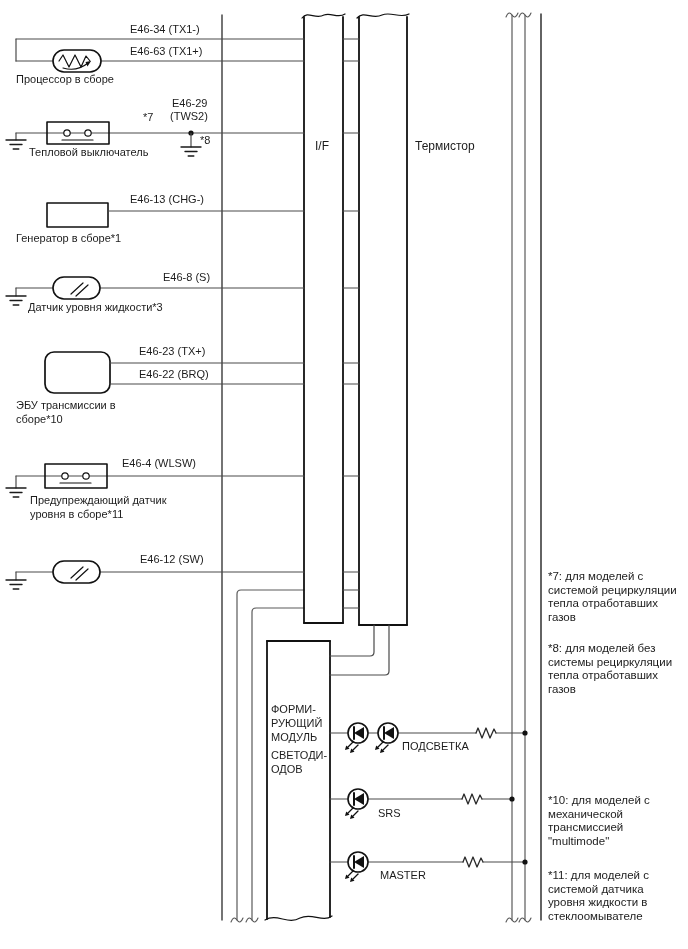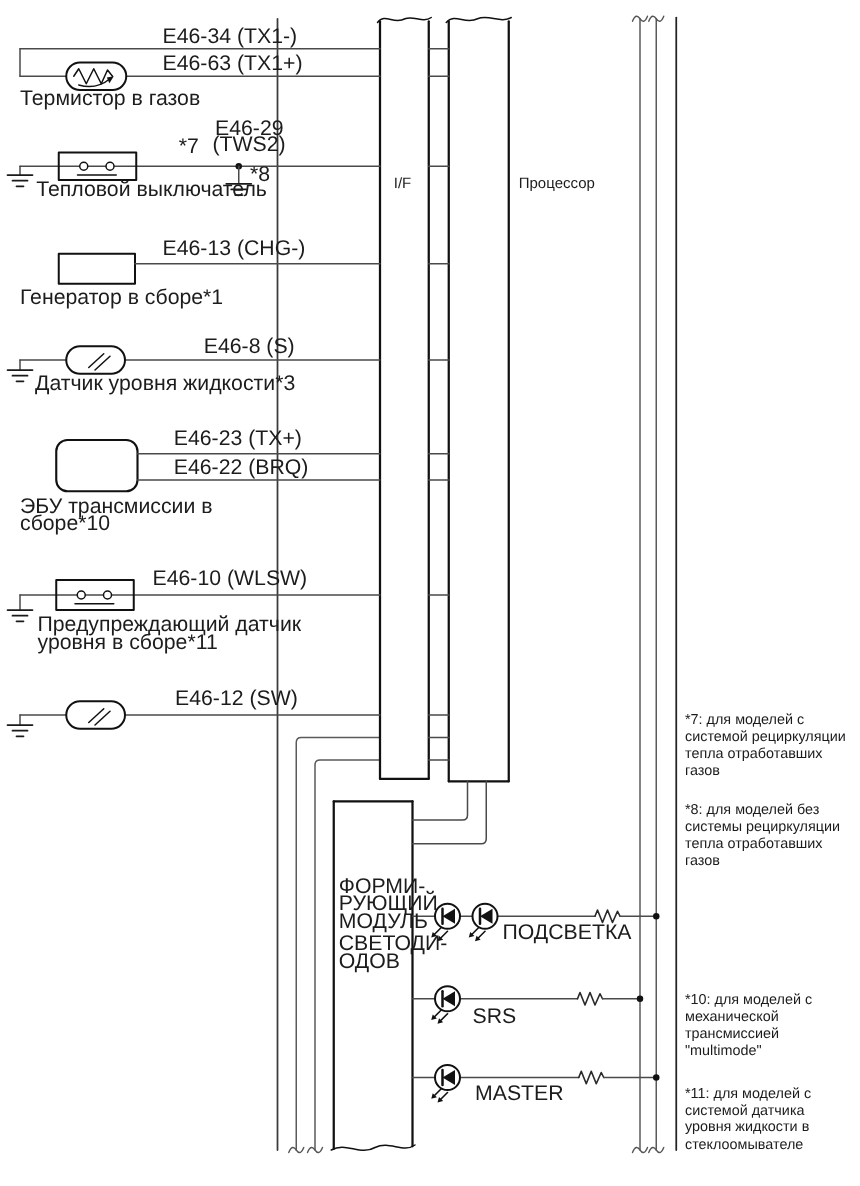--- a/index.html
+++ b/index.html
@@ -1,19 +1,19 @@
 <!DOCTYPE html>
 <html><head>
 <meta charset="utf-8">
 <style>
   html,body{margin:0;padding:0;background:#fff;}
   #stage{position:relative;width:688px;height:949px;background:#ffffff;overflow:hidden;
          font-family:"Liberation Sans","DejaVu Sans",sans-serif;color:#1c1c1c;}
   #linework{position:absolute;left:0;top:0;}
-  .lbl{position:absolute;font-size:17px;line-height:14px;white-space:pre-line;color:#1c1c1c;}
+  .lbl{position:absolute;font-size:11px;line-height:14px;white-space:pre-line;color:#1c1c1c;}
   .note{position:absolute;font-size:11.5px;line-height:13.5px;white-space:pre-line;color:#1c1c1c;width:138px;}
   .mod{font-size:12px;text-align:right;}
 </style>
 </head>
 <body>
 
 <div id="stage">
 
   <svg id="linework" width="688" height="949" viewBox="0 0 688 949" fill="none" stroke-linecap="round" stroke-linejoin="round">
     <defs>
@@ -202,34 +202,34 @@
   <div class="lbl" style="left:130px;top:22px">E46-34 (TX1-)</div>
   <div class="lbl" style="left:130px;top:44px">E46-63 (TX1+)</div>
   <div class="lbl" style="left:172px;top:96px">E46-29</div>
   <div class="lbl" style="left:170px;top:109px">(TWS2)</div>
   <div class="lbl" style="left:143px;top:110px">*7</div>
   <div class="lbl" style="left:200px;top:133px">*8</div>
   <div class="lbl" style="left:130px;top:192px">E46-13 (CHG-)</div>
   <div class="lbl" style="left:163px;top:270px">E46-8 (S)</div>
   <div class="lbl" style="left:139px;top:344px">E46-23 (TX+)</div>
   <div class="lbl" style="left:139px;top:367px">E46-22 (BRQ)</div>
-  <div class="lbl" style="left:122px;top:456px">E46-10 (WLSW)</div>
+  <div class="lbl" style="left:122px;top:456px">E46-4 (WLSW)</div>
   <div class="lbl" style="left:140px;top:552px">E46-12 (SW)</div>
 
-  <div class="lbl" style="left:16px;top:72px">Термистор в газов</div>
+  <div class="lbl" style="left:16px;top:72px">Процессор в сборе</div>
   <div class="lbl" style="left:29px;top:145px">Тепловой выключатель</div>
   <div class="lbl" style="left:16px;top:231px">Генератор в сборе*1</div>
   <div class="lbl" style="left:28px;top:300px">Датчик уровня жидкости*3</div>
   <div class="lbl" style="left:16px;top:398px">ЭБУ трансмиссии в
 сборе*10</div>
   <div class="lbl" style="left:30px;top:493px">Предупреждающий датчик
 уровня в сборе*11</div>
 
   <div class="lbl mod" style="left:315px;top:139px">I/F</div>
-  <div class="lbl mod" style="left:415px;top:139px">Процессор</div>
+  <div class="lbl mod" style="left:415px;top:139px">Термистор</div>
   <div class="lbl" style="left:271px;top:702px">ФОРМИ-
 РУЮЩИЙ
 МОДУЛЬ</div>
   <div class="lbl" style="left:271px;top:748px">СВЕТОДИ-
 ОДОВ</div>
 
   <div class="lbl" style="left:402px;top:739px">ПОДСВЕТКА</div>
   <div class="lbl" style="left:378px;top:806px">SRS</div>
   <div class="lbl" style="left:380px;top:868px">MASTER</div>
 

